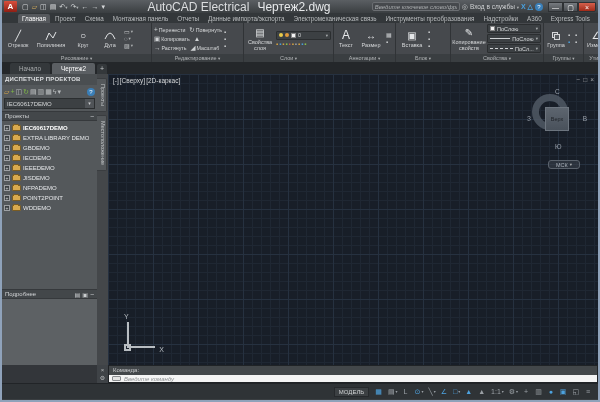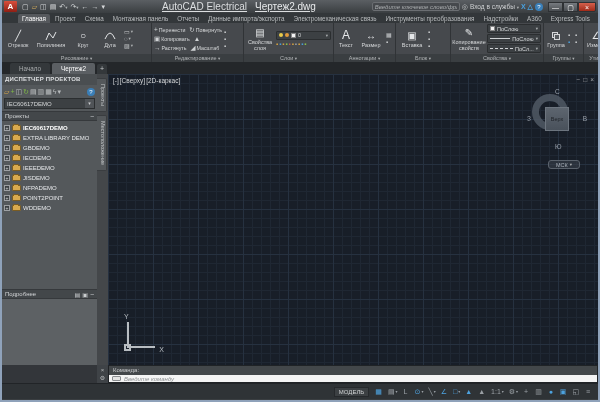--- a/index.html
+++ b/index.html
@@ -3,21 +3,21 @@
 <meta charset="utf-8">
 <style>
   html,body{margin:0;padding:0;background:#20242a;}
   *{box-sizing:border-box;font-family:"Liberation Sans",sans-serif;-webkit-font-smoothing:antialiased;}
   .app{position:relative;width:600px;height:402px;background:#3a3e41;border:2px solid #8fa2ba;border-top:none;overflow:hidden;}
   
   .titlebar{height:13px;background:linear-gradient(#5b5f63,#3a3e41);display:flex;align-items:center;padding:0 2px;gap:1px;}
   .logo{width:13px;height:11px;background:linear-gradient(#d94f3d,#8f1f14);color:#fff;font-size:8px;font-weight:bold;text-align:center;line-height:11px;border-radius:1px;flex:0 0 auto;}
   .qat{display:flex;align-items:center;gap:1px;margin-left:3px;}
   .qat .qi{font-size:7px;color:#d6d8da;line-height:11px;padding:0 1px;cursor:default;}
-  .ttl{margin-left:auto;font-size:10px;color:#dcdee0;white-space:nowrap;text-decoration:underline;}
+  .ttl{margin-left:auto;font-size:12px;color:#dcdee0;white-space:nowrap;}
   .ttl .doc{margin-left:8px;color:#e8eaec;}
   .ic{margin-left:auto;display:flex;align-items:center;gap:2px;}
   .ic-search{width:88px;height:9px;background:#46494d;border:1px solid #6b6e72;border-radius:2px;font-size:6px;font-style:italic;color:#a8abad;padding:0 2px;outline:none;}
   .ic-search::placeholder{color:#a8abad;}
   .ici{font-size:7px;color:#c9ccce;}
   .ici.blue{color:#4aa0dd;font-weight:bold;}
   .helpdot{width:8px;height:8px;border-radius:50%;background:#3a7fb8;color:#fff;font-size:6px;text-align:center;line-height:8px;}
   .signin{font-size:6.5px;color:#d0d2d4;white-space:nowrap;}
   .winbtns{display:flex;margin-left:4px;}
   .wb{width:15px;height:10px;font-size:7px;color:#fff;text-align:center;line-height:9px;background:linear-gradient(#777b80,#4a4e52);border:1px solid #2e3134;}

